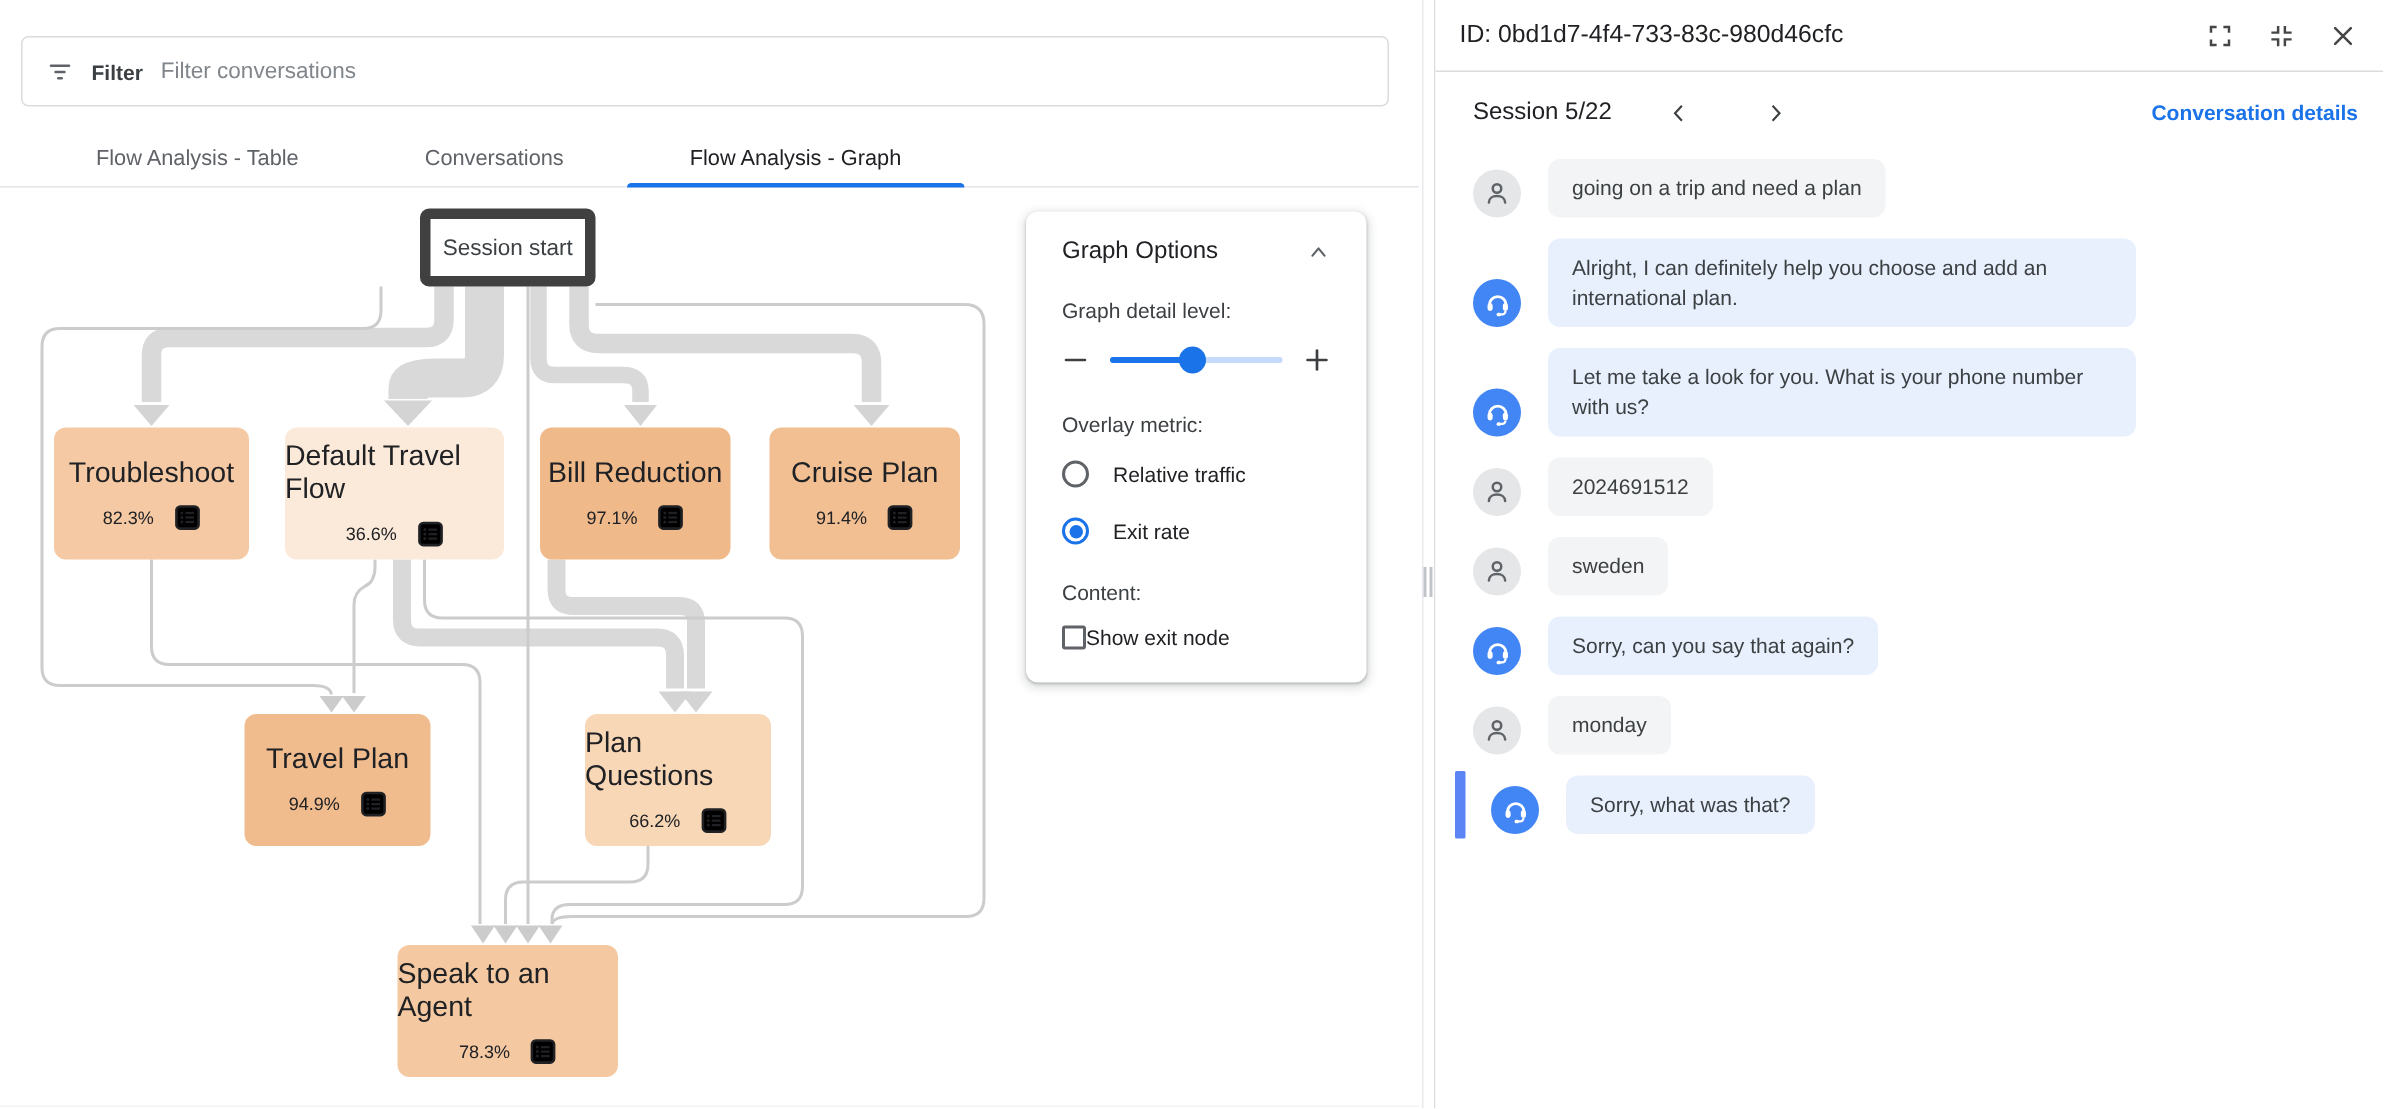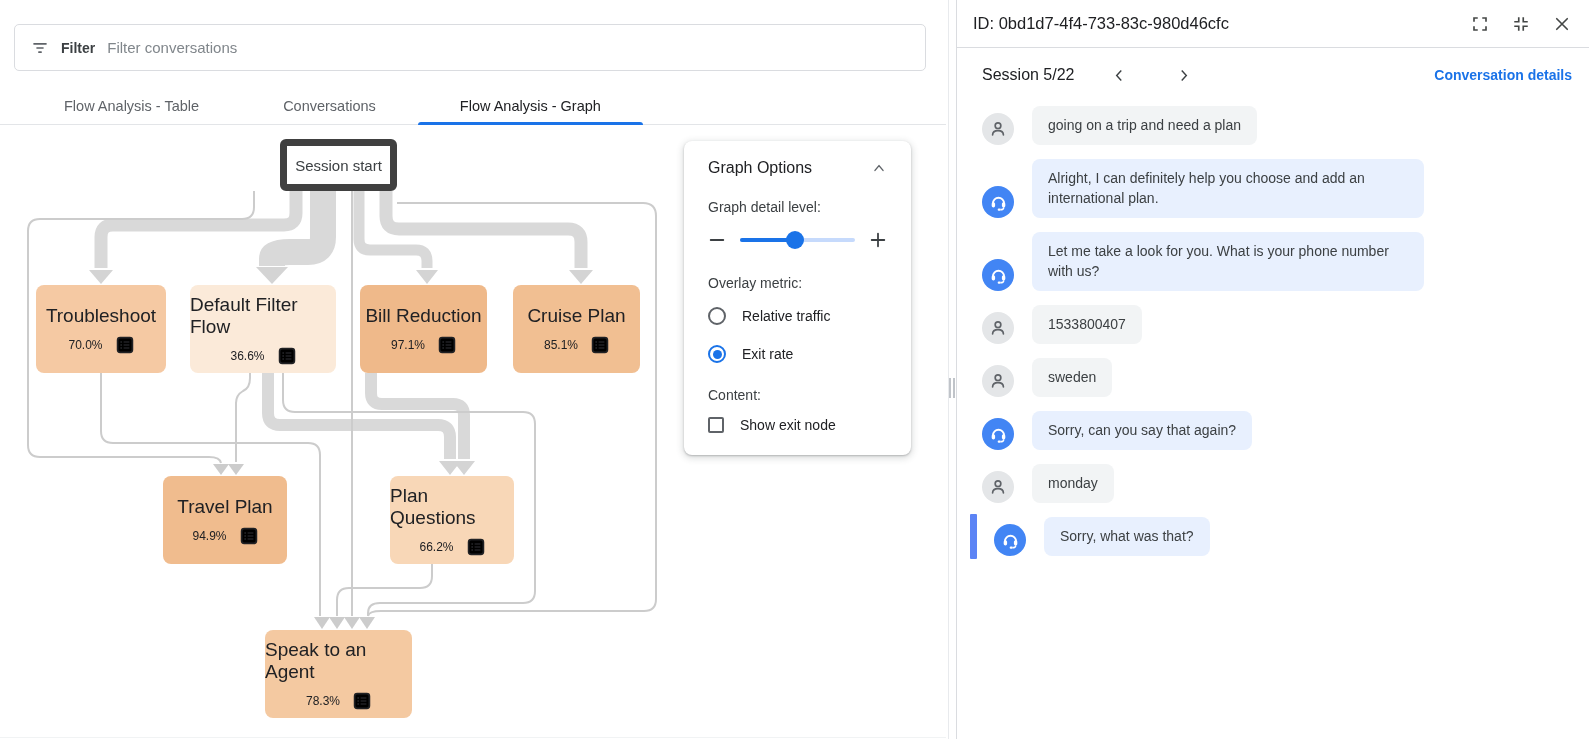--- a/index.html
+++ b/index.html
@@ -52,21 +52,21 @@
   .slider-track { position:relative; flex:1; height:4px; background:#c6dafc; border-radius:2px; }
   .slider-fill { position:relative; height:4px; background:#1a73e8; border-radius:2px; }
   .slider-thumb { position:absolute; right:-9px; top:-7px; width:18px; height:18px; border-radius:50%;
     background:#1a73e8; cursor:pointer; }
   .radio-row { display:flex; align-items:center; gap:16px; margin-top:16px; cursor:pointer; }
   .radio { width:18px; height:18px; border-radius:50%; border:2px solid #5f6368; flex:0 0 auto;
     display:flex; align-items:center; justify-content:center; }
   .radio.checked { border-color:#1a73e8; }
   .radio.checked::after { content:''; width:9px; height:9px; border-radius:50%; background:#1a73e8; }
   .radio-label, .check-label { font-size:14px; color:#202124; }
-  .check-row { display:flex; align-items:center; gap:16px; margin-top:14px; cursor:pointer; }
+  .check-row { display:flex; align-items:center; margin-top:14px; cursor:pointer; }
   .checkbox { width:16px; height:16px; border:2px solid #5f6368; border-radius:2px; flex:0 0 auto; }
 
   
   .divider-line1 { position:absolute; left:948px; top:0; width:1px; height:739px; background:#e8eaed; }
   .divider-line2 { position:absolute; left:956px; top:0; width:1px; height:739px; background:#dadce0; }
   .drag-handle { position:absolute; left:949px; top:378px; width:7px; height:20px; display:flex; gap:2px; cursor:col-resize; }
   .drag-handle i { width:2px; height:20px; background:#c0c4c9; }
 
   
   .right-panel { position:absolute; left:957px; top:0; width:632px; height:739px; background:#fff; }
@@ -159,39 +159,39 @@
           <polygon points="344,617 360,617 352,629"></polygon>
           <polygon points="359,617 375,617 367,629"></polygon>
         </g>
       </svg>
 
       <div class="node-start" style="top:14px;">Session start</div>
 
       <div class="node n-troubleshoot" style="top: 160px; background-color: rgb(245, 201, 163);">
         <span class="node-label">Troubleshoot</span>
         <span class="node-meta">
-          <span class="node-pct">70.0%</span>
+          <span class="node-pct">82.3%</span>
           <svg class="list-icon" width="18" height="18" viewBox="0 0 18 18">
               <rect x="1.6" y="1.6" width="14.8" height="14.8" rx="2.6" stroke="#202124" stroke-width="1.7"></rect>
               <g fill="#202124">
                 <circle cx="5.2" cy="6" r="1"></circle>
                 <circle cx="5.2" cy="9" r="1"></circle>
                 <circle cx="5.2" cy="12" r="1"></circle>
               </g>
               <g stroke="#202124" stroke-width="1.5">
                 <line x1="7.6" y1="6" x2="13.4" y2="6"></line>
                 <line x1="7.6" y1="9" x2="13.4" y2="9"></line>
                 <line x1="7.6" y1="12" x2="13.4" y2="12"></line>
               </g>
             </svg>
         </span>
       </div>
 
       <div class="node n-default-start" style="top: 160px; background-color: rgb(251, 234, 217);">
-        <span class="node-label">Default Filter Flow</span>
+        <span class="node-label">Default Travel Flow</span>
         <span class="node-meta">
           <span class="node-pct">36.6%</span>
           <svg class="list-icon" width="18" height="18" viewBox="0 0 18 18">
               <rect x="1.6" y="1.6" width="14.8" height="14.8" rx="2.6" stroke="#202124" stroke-width="1.7"></rect>
               <g fill="#202124">
                 <circle cx="5.2" cy="6" r="1"></circle>
                 <circle cx="5.2" cy="9" r="1"></circle>
                 <circle cx="5.2" cy="12" r="1"></circle>
               </g>
               <g stroke="#202124" stroke-width="1.5">
@@ -219,21 +219,21 @@
                 <line x1="7.6" y1="9" x2="13.4" y2="9"></line>
                 <line x1="7.6" y1="12" x2="13.4" y2="12"></line>
               </g>
             </svg>
         </span>
       </div>
 
       <div class="node n-cruise-plan" style="top: 160px; background-color: rgb(241, 191, 146);">
         <span class="node-label">Cruise Plan</span>
         <span class="node-meta">
-          <span class="node-pct">85.1%</span>
+          <span class="node-pct">91.4%</span>
           <svg class="list-icon" width="18" height="18" viewBox="0 0 18 18">
               <rect x="1.6" y="1.6" width="14.8" height="14.8" rx="2.6" stroke="#202124" stroke-width="1.7"></rect>
               <g fill="#202124">
                 <circle cx="5.2" cy="6" r="1"></circle>
                 <circle cx="5.2" cy="9" r="1"></circle>
                 <circle cx="5.2" cy="12" r="1"></circle>
               </g>
               <g stroke="#202124" stroke-width="1.5">
                 <line x1="7.6" y1="6" x2="13.4" y2="6"></line>
                 <line x1="7.6" y1="9" x2="13.4" y2="9"></line>
@@ -418,21 +418,21 @@
         <span class="bubble">Let me take a look for you. What is your phone number with us?</span>
       </div>
 
       <div class="msg user">
         <span class="avatar user">
           <svg width="20" height="20" viewBox="0 0 24 24" fill="none" stroke="#5f6368" stroke-width="2">
               <circle cx="12" cy="8" r="3.4"></circle>
               <path d="M5.5 19.2 c0-3.4 3-5.2 6.5-5.2 s6.5 1.8 6.5 5.2" stroke-linecap="round"></path>
             </svg>
         </span>
-        <span class="bubble">1533800407</span>
+        <span class="bubble">2024691512</span>
       </div>
 
       <div class="msg user">
         <span class="avatar user">
           <svg width="20" height="20" viewBox="0 0 24 24" fill="none" stroke="#5f6368" stroke-width="2">
               <circle cx="12" cy="8" r="3.4"></circle>
               <path d="M5.5 19.2 c0-3.4 3-5.2 6.5-5.2 s6.5 1.8 6.5 5.2" stroke-linecap="round"></path>
             </svg>
         </span>
         <span class="bubble">sweden</span>

